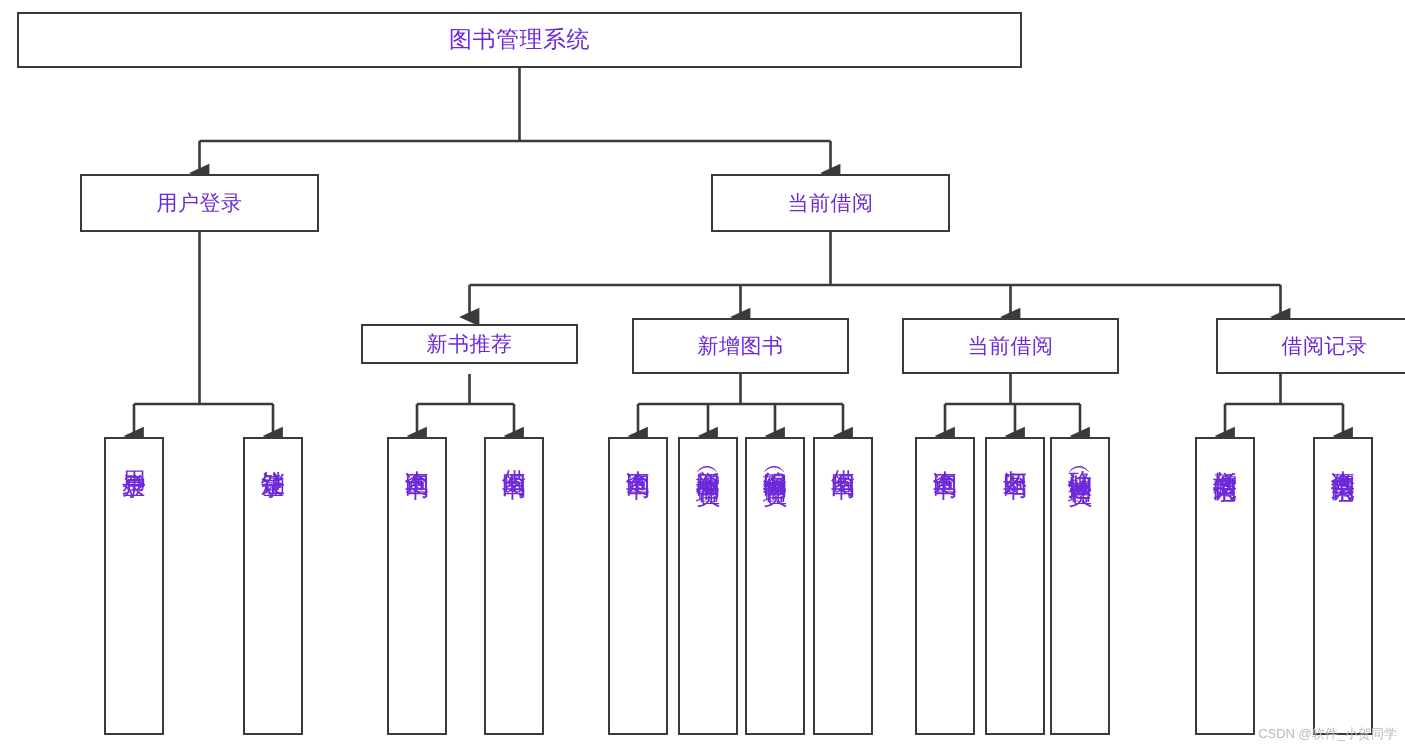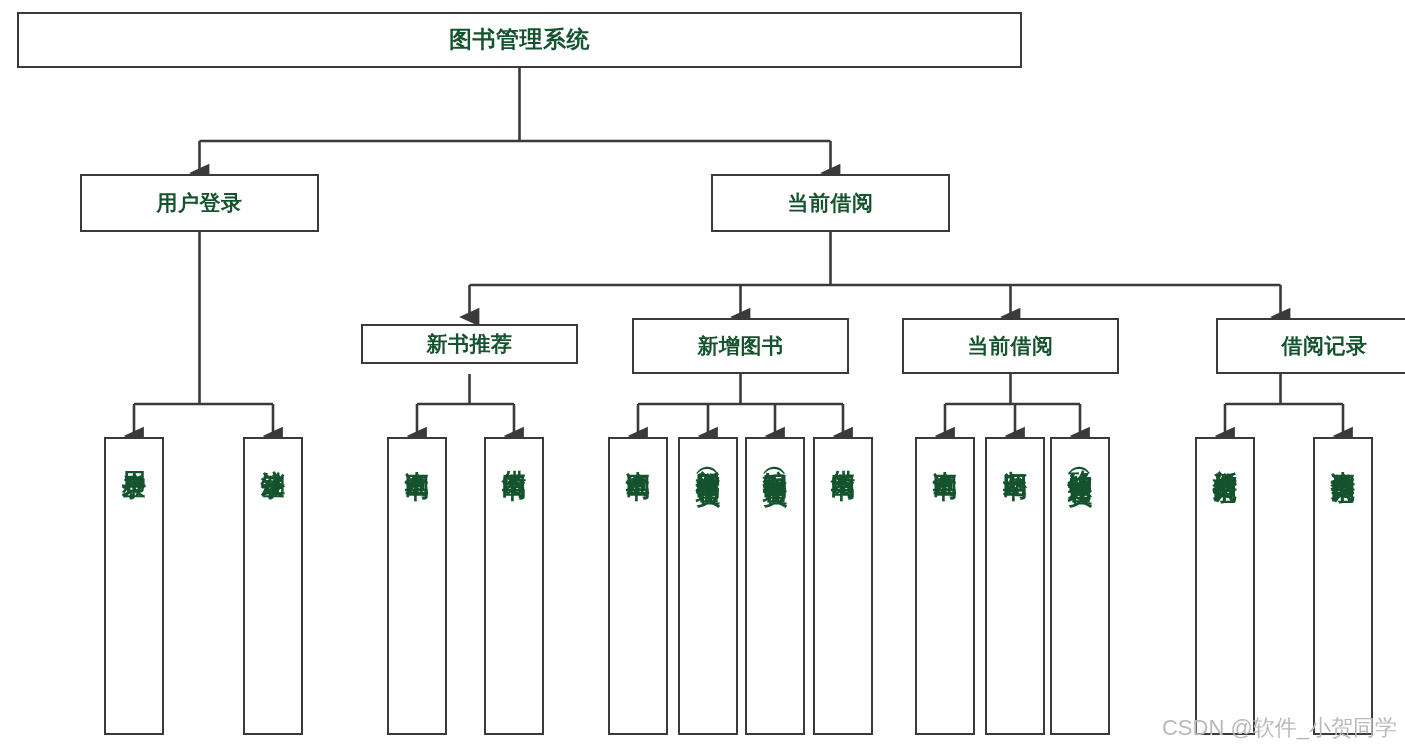--- a/index.html
+++ b/index.html
@@ -26,22 +26,21 @@
     pointer-events: none;
   }
   .node {
     position: absolute;
     box-sizing: border-box;
     background: #ffffff;
     border: 2px solid #3a3a3a;
     display: flex;
     align-items: center;
     justify-content: center;
-    color: #14532d;
-    font-weight: bold;
+    color: #6d28d9;
   }
   .node .label {
     display: block;
     text-align: center;
     line-height: 1.18;
     letter-spacing: 0.5px;
   }
   .node.horizontal .label {
     font-size: 21px;
   }
@@ -58,21 +57,21 @@
     line-height: 1;
     white-space: nowrap;
   }
   .node.root .label {
     font-size: 23px;
   }
   .watermark {
     position: absolute;
     right: 8px;
     bottom: 4px;
-    font-size: 22px;
+    font-size: 13px;
     color: #b9b9b9;
     white-space: nowrap;
     user-select: none;
   }
 </style>
 </head>
 <body>
 
 <div id="diagram-root">
 

